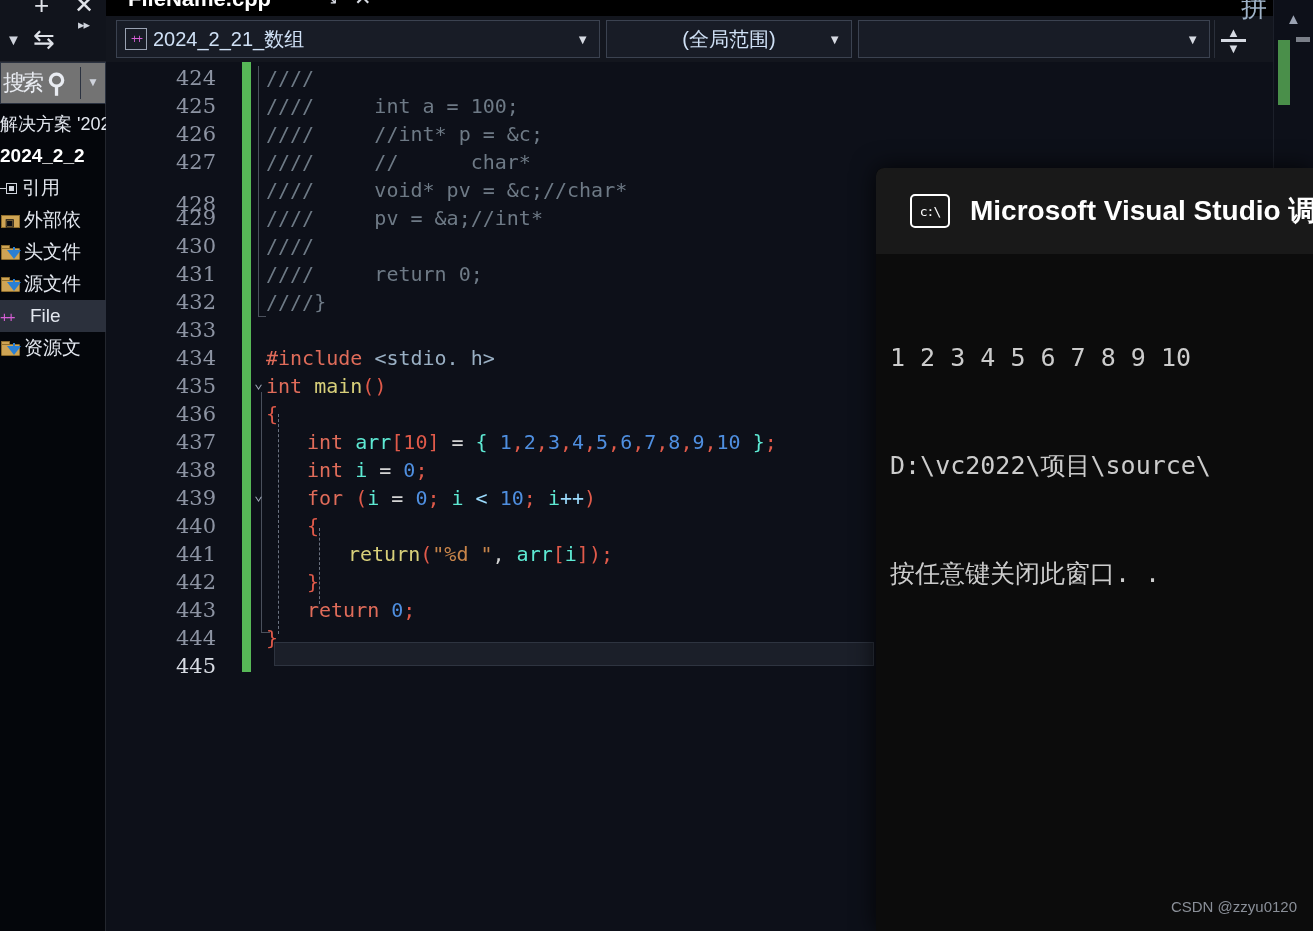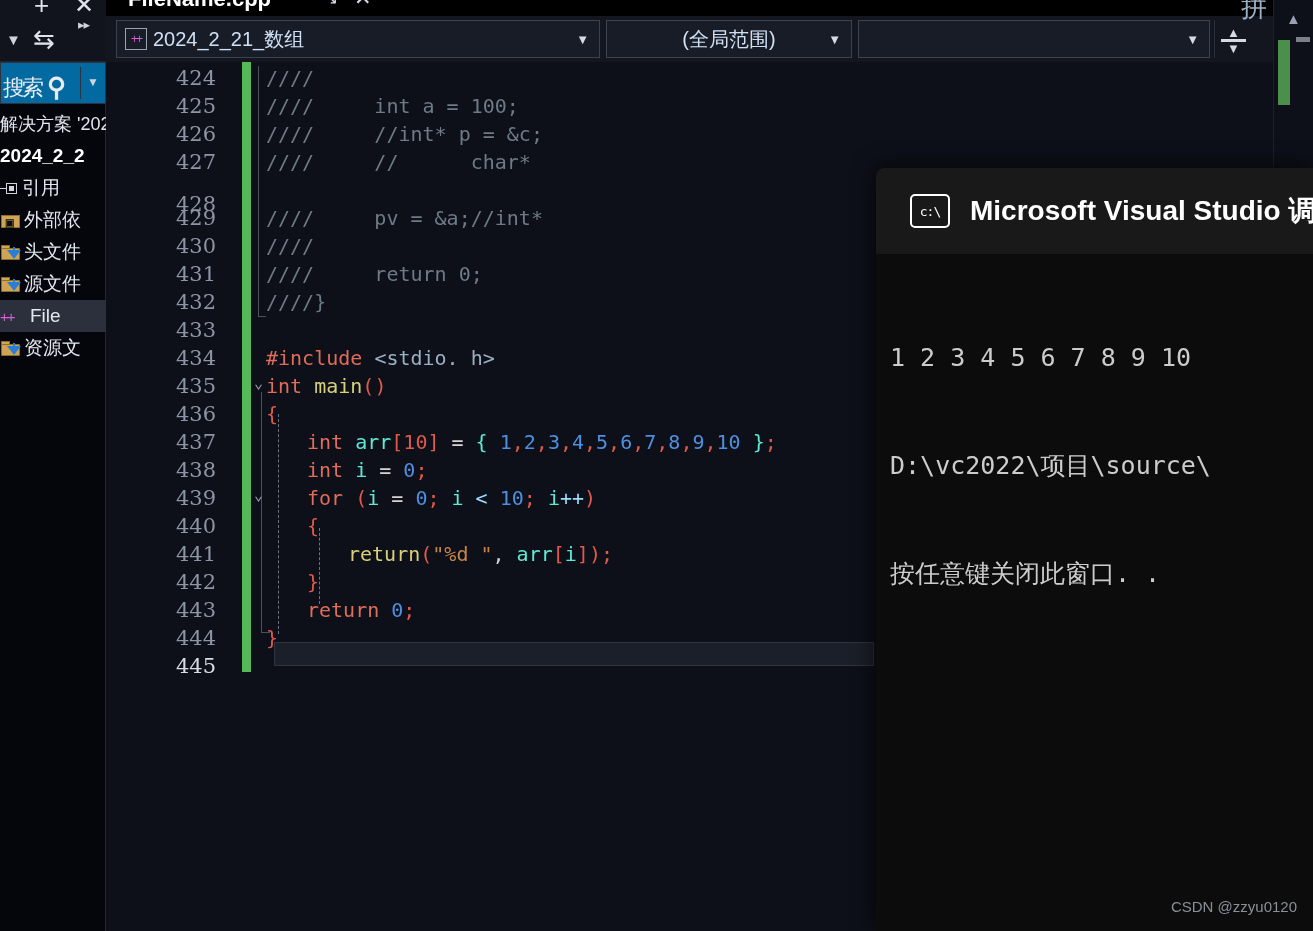--- a/index.html
+++ b/index.html
@@ -19,22 +19,22 @@
   }
   .tb-ico { position:absolute; color:#cfd3dc; font-size:17px; line-height:1; }
   #tb-plus   { left:34px;  top:-8px;  font-size:26px; color:#dfe2e8; }
   #tb-close  { left:74px;  top:-7px;  font-size:24px; color:#dfe2e8; }
   #tb-caret  { left:6px;   top:32px;  font-size:15px; color:#cfd3dc; }
   #tb-sync   { left:33px;  top:26px;  font-size:26px; color:#dfe2e8; }
   #tb-more   { left:78px;  top:18px;  font-size:13px; color:#cfd3dc; letter-spacing:-1px;}
 
   #sol-search {
     position:absolute; left:0; top:62px; width:106px; height:42px;
-    background:#0369a1; border:1px solid #2b3240;
-    display:flex; align-items:flex-end;
+    background:#737373; border:1px solid #2b3240;
+    display:flex; align-items:center;
   }
   #sol-search .sq { font-size:22px; color:#e9ecf2; padding-left:2px; letter-spacing:-3px;}
   #sol-search .mag { font-size:26px; color:#e9ecf2; margin-left:6px; font-weight:700; }
   #sol-search .sep { position:absolute; right:24px; top:4px; bottom:4px; width:1px; background:#2b3240; }
   #sol-search .dd  { position:absolute; right:6px; top:12px; font-size:12px; color:#cfd3dc; }
 
   #sol-tree { position:absolute; left:0; top:108px; width:106px; }
   .tree-row {
     position:relative; height:32px; display:flex; align-items:center;
     white-space:nowrap; overflow:hidden; font-size:19px; color:#e3e7ef;
@@ -349,20 +349,21 @@
           <div class="crow" style="top: 58px;">
             <div class="lnum" style="top: 2px;">426</div>
             <div class="ctext-line" style="left: 160px; top: 2px;"><span class="k-comg">////     //int* p = &amp;c;</span></div>
           </div>
           <div class="crow" style="top: 86px;">
             <div class="lnum" style="top: 2px;">427</div>
             <div class="ctext-line" style="left: 160px; top: 2px;"><span class="k-comg">////     //      char*</span></div>
           </div>
           <div class="crow" style="top: 114px;">
             <div class="lnum" style="top: 16px;">428</div>
+            <div class="ctext-line" style="left: 160px; top: 2px;"><span class="k-comg">////     void* pv = &amp;c;//char*</span></div>
           </div>
           <div class="crow" style="top: 142px;">
             <div class="lnum" style="top: 2px;">429</div>
             <div class="ctext-line" style="left: 160px; top: 2px;"><span class="k-comg">////     pv = &amp;a;//int*</span></div>
           </div>
           <div class="crow" style="top: 170px;">
             <div class="lnum" style="top: 2px;">430</div>
             <div class="ctext-line" style="left: 160px; top: 2px;"><span class="k-comg">////</span></div>
           </div>
           <div class="crow" style="top: 198px;">

